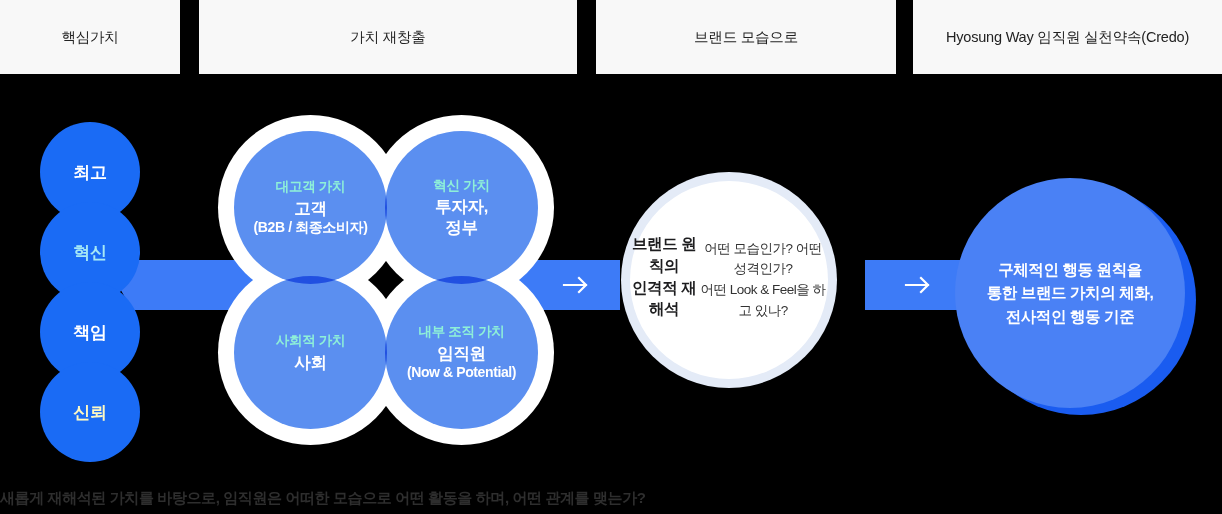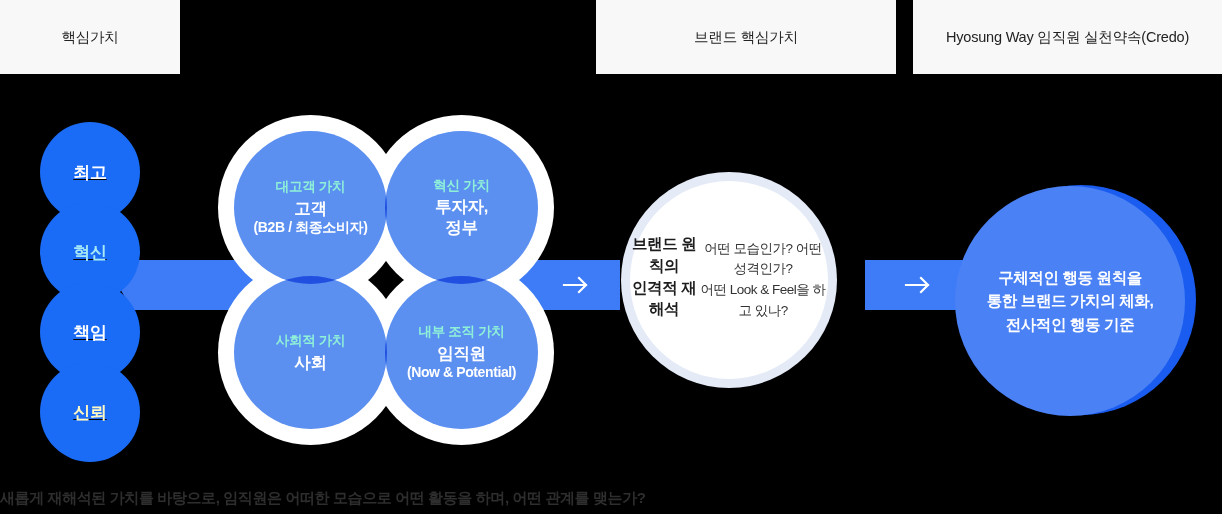--- a/index.html
+++ b/index.html
@@ -85,21 +85,20 @@
   }
   .core-circle {
     position: absolute;
     width: 100px;
     height: 100px;
     border-radius: 50%;
     background: #1a6bf5;
     display: flex;
     align-items: center;
     justify-content: center;
-    text-decoration: underline;
   }
   .core-circle span {
     font-size: 17px;
     font-weight: 700;
     letter-spacing: -0.3px;
   }
   #core-0 { top: 0px;   left: 0px; }
   #core-1 { top: 80px;  left: 0px; }
   #core-2 { top: 160px; left: 0px; text-align: center; }
   #core-3 { top: 240px; left: 0px; }
@@ -208,21 +207,21 @@
     left: 966px;
     top: 185px;
     width: 230px;
     height: 230px;
     border-radius: 50%;
     background: #1a5cf0;
   }
   #credo {
     position: absolute;
     left: 955px;
-    top: 186px;
+    top: 178px;
     width: 230px;
     height: 230px;
     border-radius: 50%;
     background: #4a81f5;
     display: flex;
     align-items: center;
     justify-content: center;
     text-align: center;
   }
   .credo-text {
@@ -247,22 +246,25 @@
     white-space: nowrap;
   }
 </style>
 </head>
 <body>
 
 <div id="header-bar">
   <div class="hdr-box" id="hdr-box-0">
     <span class="hdr-label">핵심가치</span>
   </div>
+  <div class="hdr-box" id="hdr-box-1">
+    <span class="hdr-label">가치 재창출</span>
+  </div>
   <div class="hdr-box" id="hdr-box-2">
-    <span class="hdr-label">브랜드 핵심가치</span>
+    <span class="hdr-label">브랜드 모습으로</span>
   </div>
   <div class="hdr-box" id="hdr-box-3">
     <span class="hdr-label">Hyosung Way 임직원 실천약속(Credo)</span>
   </div>
 </div>
 
 <div class="connector" id="connector-left"></div>
 <div class="connector" id="connector-mid"></div>
 <div class="connector" id="connector-right"></div>
 

